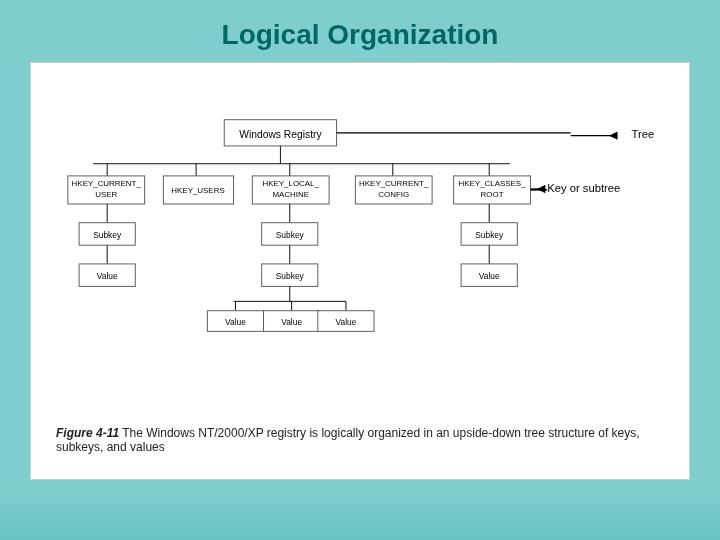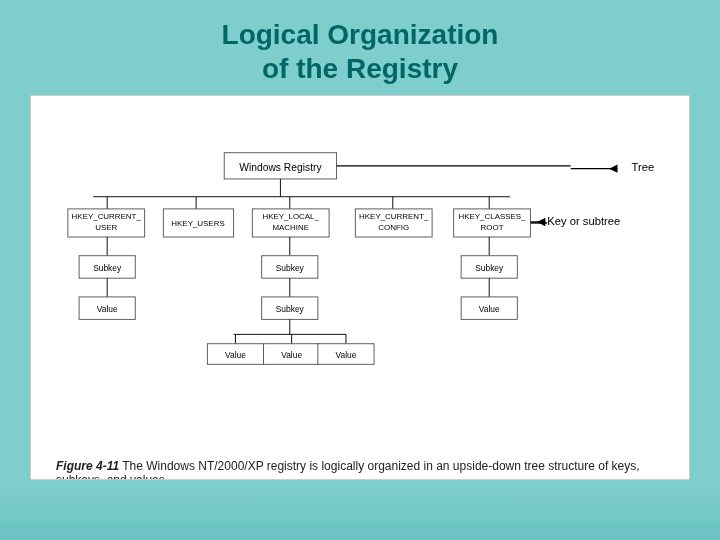--- a/index.html
+++ b/index.html
@@ -73,21 +73,20 @@
       opacity: 0.6;
     }
   </style>
 </head>
 <body>
 
 <div class="slide-container">
   <div class="header">
     <h1>
       <span>Logical Organization</span><br>
-      <span>of the Registry</span>
     </h1>
   </div>
 
   <div class="content-area">
     <div class="tree-wrapper">
       <svg class="tree-svg" viewBox="0 0 660 330">
 
         <text x="620" y="48" font-size="12" font-family="Arial">Tree</text>
         <line x1="555" y1="45" x2="605" y2="45" stroke="black" stroke-width="1.5" marker-end="url(#arrowleft)"></line>
 

